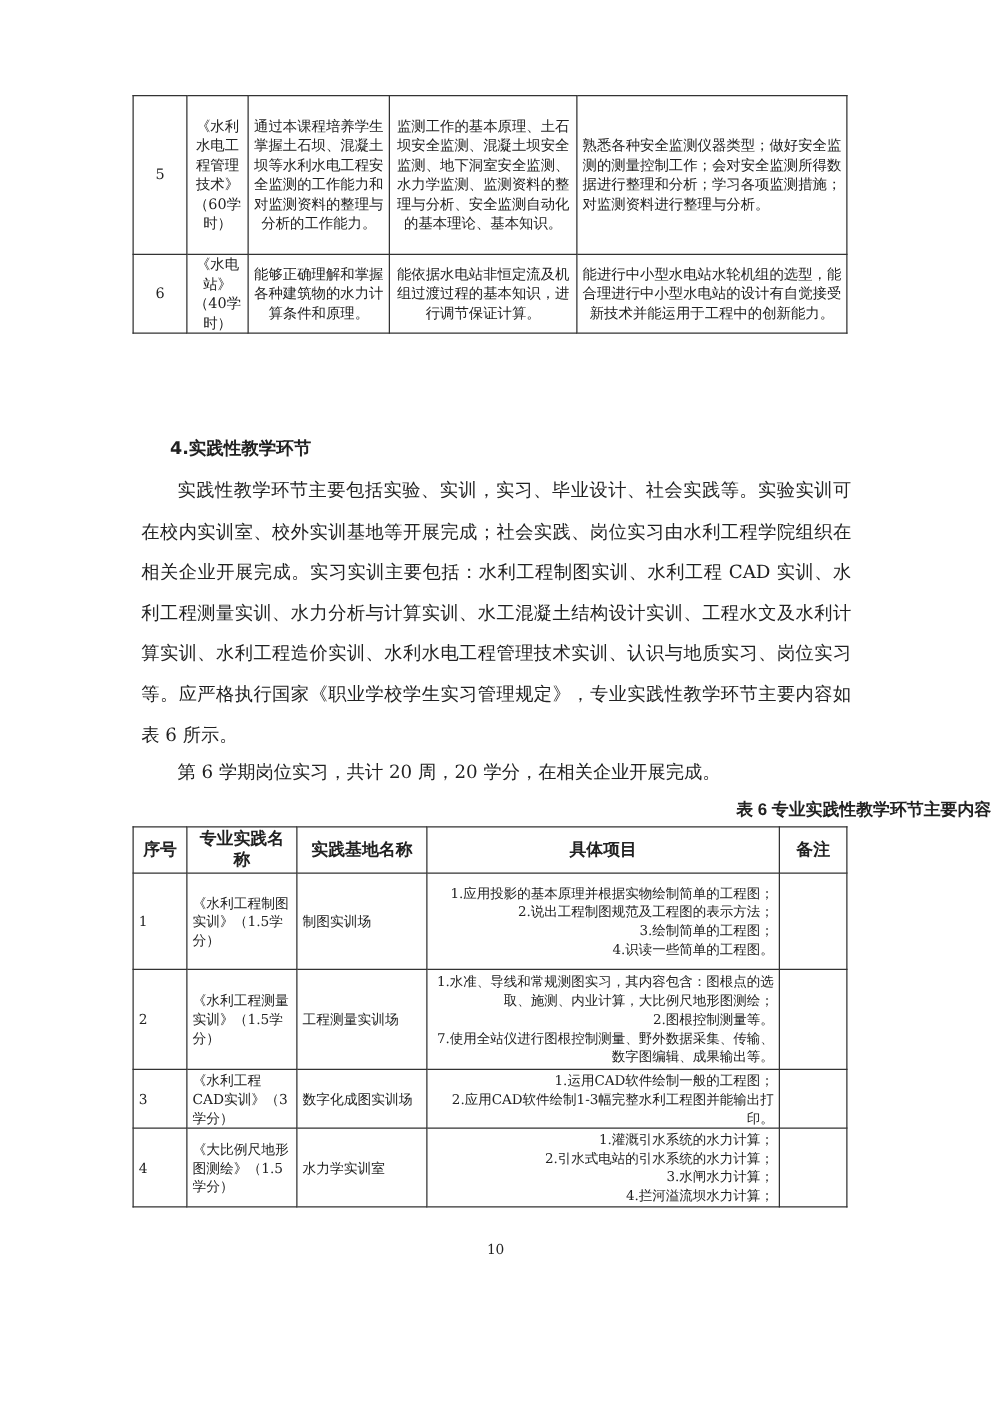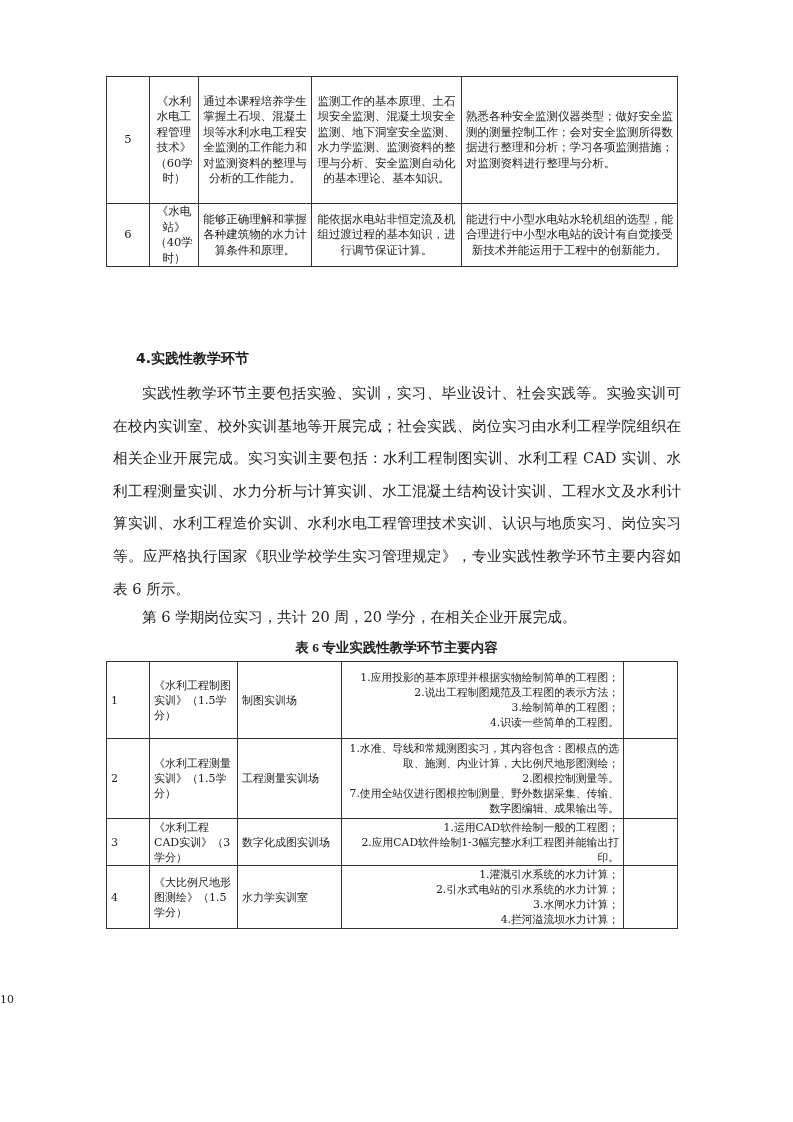--- a/index.html
+++ b/index.html
@@ -10,29 +10,29 @@
 
     #table5 { left: 106px; top: 76px; width: 571px; font-size: 11.5px; line-height: 15.5px; }
     #table5 td { text-align: center; }
     #table5 td.left { text-align: left; }
 
     .heading { position: absolute; left: 136px; top: 350px; font-size: 14px; font-weight: bold;
                font-family: "DejaVu Sans", "Liberation Sans", sans-serif; }
     .para { position: absolute; left: 113px; width: 568px; font-size: 14.6px; line-height: 32.6px;
             text-align: justify; text-indent: 29px; top: 377px; }
     .para2 { position: absolute; left: 142px; top: 608px; font-size: 14.6px; }
-    .caption { position: absolute; left: 0; width: 793px; text-align: center; top: 639px;
-               font-size: 13.5px; font-weight: bold; font-family: Liberation Serif, serif; }
+    .caption { position: absolute; left: 0; width: 793px; text-align: right; top: 639px;
+               font-size: 13.5px; font-weight: bold; font-family: Liberation Sans, sans-serif; }
 
     #table6 { left: 106px; top: 661px; width: 571px; font-size: 11px; line-height: 15px; }
     #table6 th { font-family: "DejaVu Sans", "Liberation Sans", sans-serif; font-weight: bold; font-size: 13.5px; line-height: 17px; text-align: center; }
     #table6 td { text-align: left; }
     #table6 td.left { text-align: right; font-size: 10.8px; line-height: 15px; }
 
-    .page-num { position: absolute; left: 0; width: 793px; top: 993px; font-size: 11px; }
+    .page-num { position: absolute; left: 0; width: 793px; top: 993px; text-align: center; font-size: 11px; }
   </style>
 </head>
 <body>
 
 <table id="table5">
   <colgroup>
     <col style="width:43px">
       <col style="width:49px">
       <col style="width:113px">
       <col style="width:150px">
@@ -63,20 +63,27 @@
 
 <table id="table6">
   <colgroup>
     <col style="width:43px">
       <col style="width:88px">
       <col style="width:104px">
       <col style="width:282px">
       <col style="width:54px">
   </colgroup>
   <tbody>
+      <tr style="height:37px">
+    <th>序号</th>
+    <th>专业实践名称</th>
+    <th>实践基地名称</th>
+    <th>具体项目</th>
+    <th>备注</th>
+  </tr>
   <tr style="height:77px">
     <td>1</td>
     <td>《水利工程制图实训》（1.5学分）</td>
     <td>制图实训场</td>
     <td class="left">
       <div>1.应用投影的基本原理并根据实物绘制简单的工程图；</div>
       <div>2.说出工程制图规范及工程图的表示方法；</div>
       <div>3.绘制简单的工程图；</div>
       <div>4.识读一些简单的工程图。</div>
     </td>

